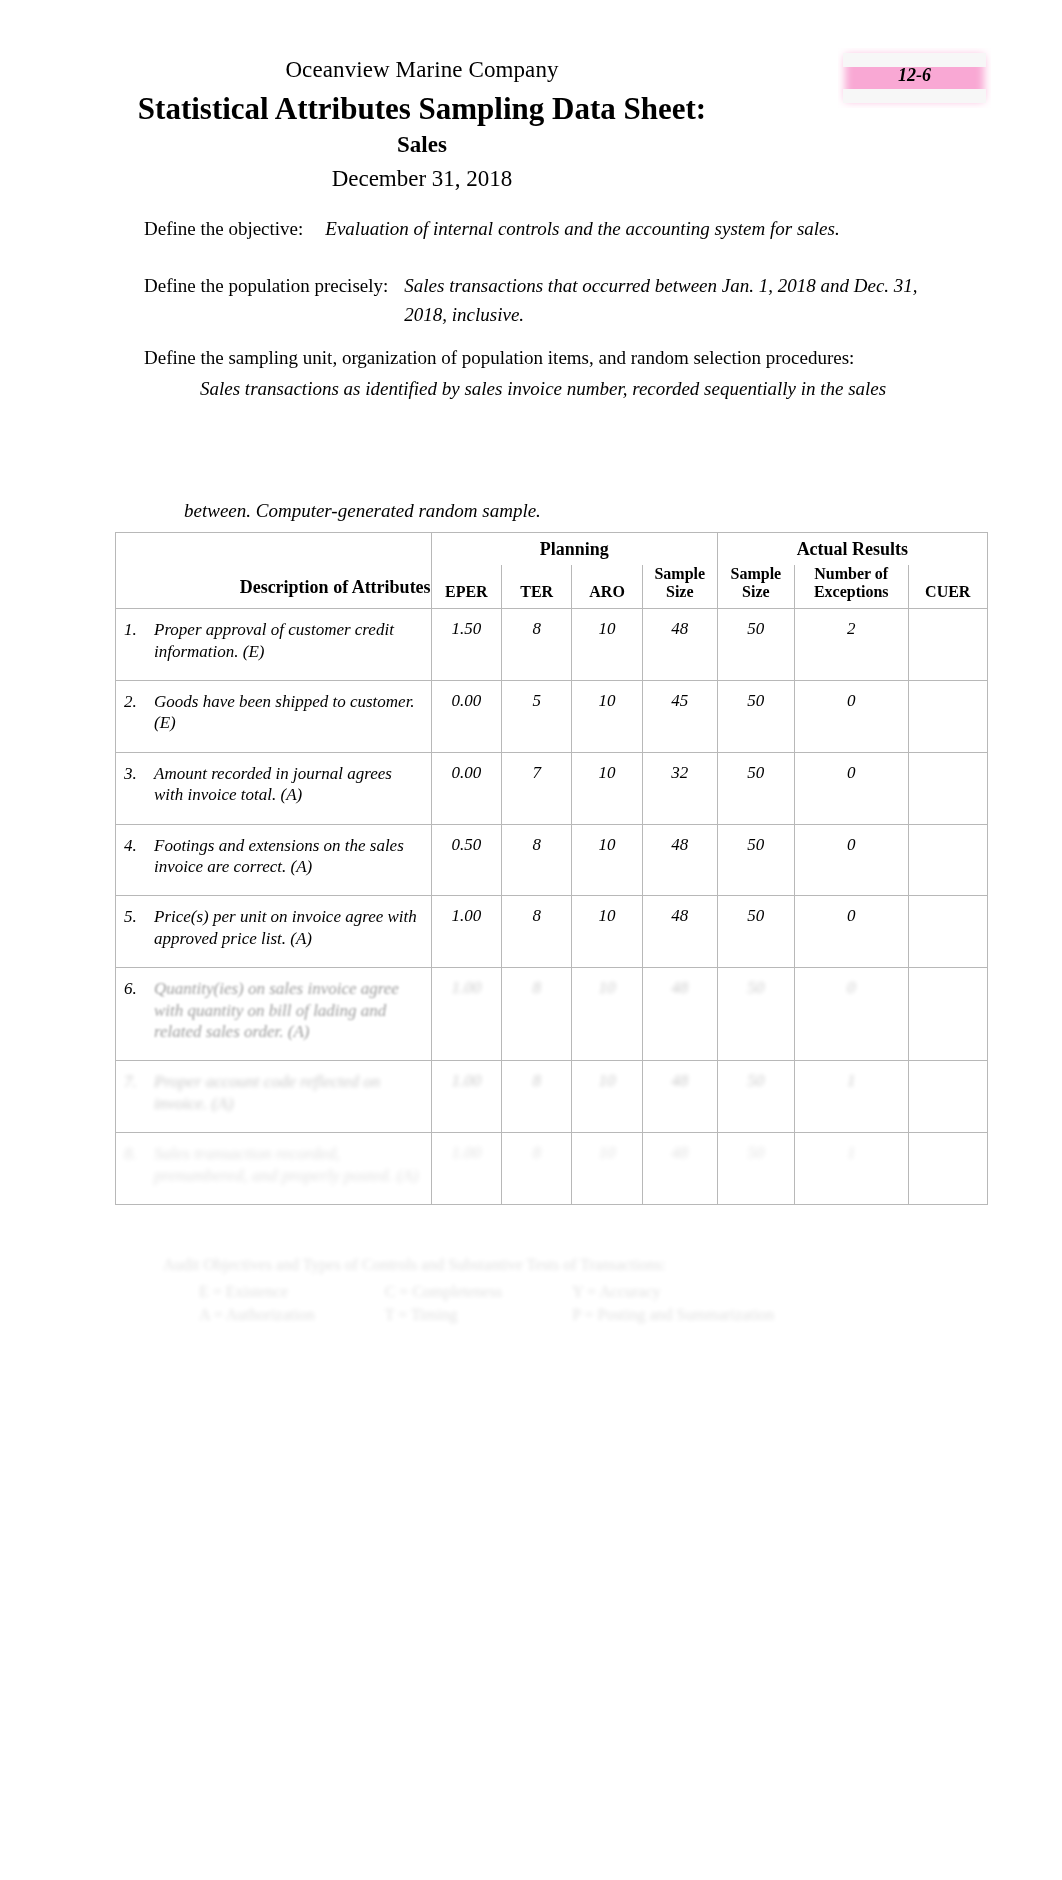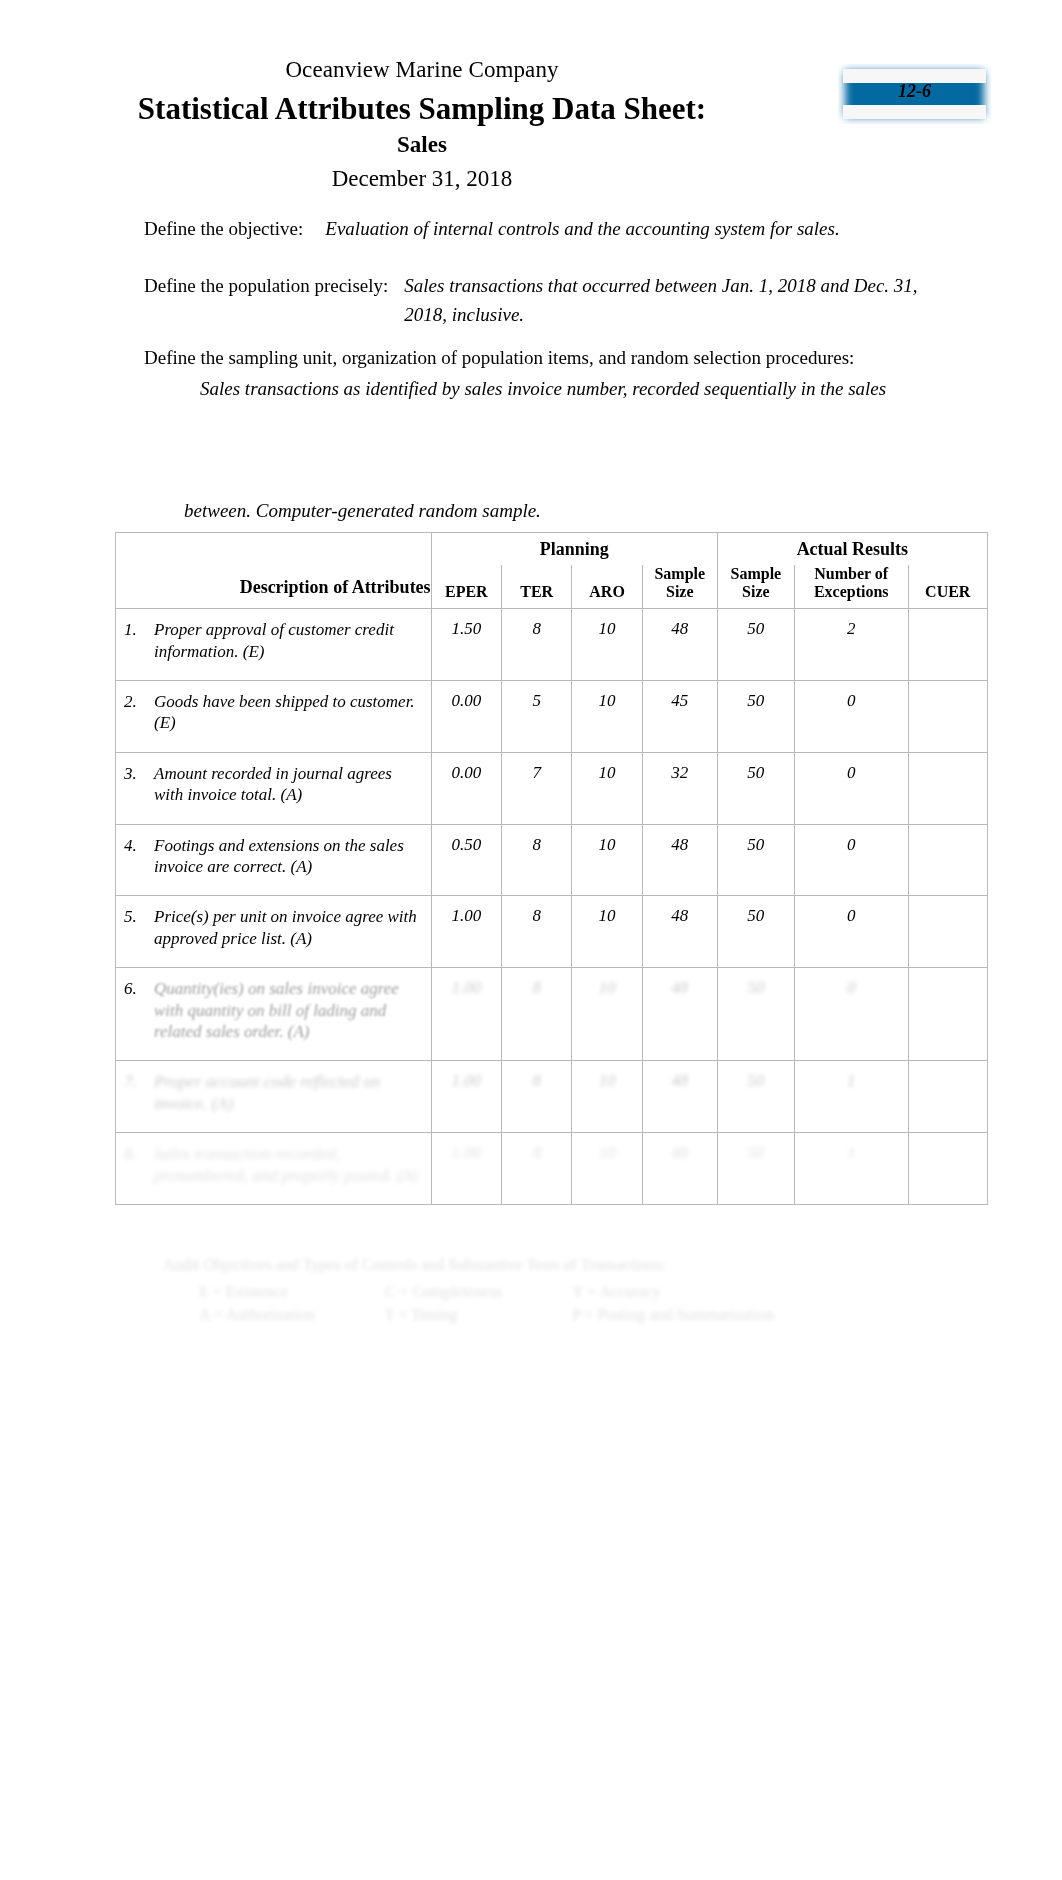--- a/index.html
+++ b/index.html
@@ -49,24 +49,24 @@
   .doc-date {
     font-size: 23px;
     font-weight: normal;
     margin-top: 3px;
   }
 
   
   .ref-box {
     position: absolute;
     left: 838px;
-    top: 64px;
+    top: 48px;
     width: 153px;
     height: 60px;
-    background: #0369a1;
+    background: #f9a8d4;
     box-shadow: 0 0 9px 7px #ffffff inset;
   }
   .ref-box-strip {
     position: absolute;
     left: 5px;
     width: 143px;
     height: 14px;
     background: #f7f7f7;
   }
   .ref-strip-1 { top: 5px; }

